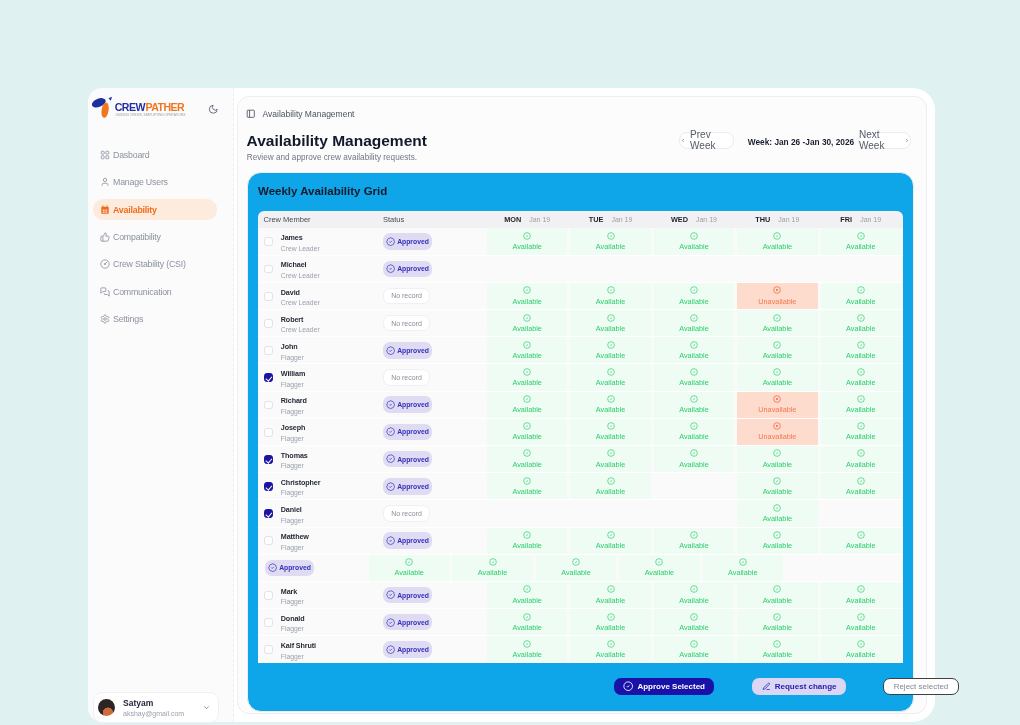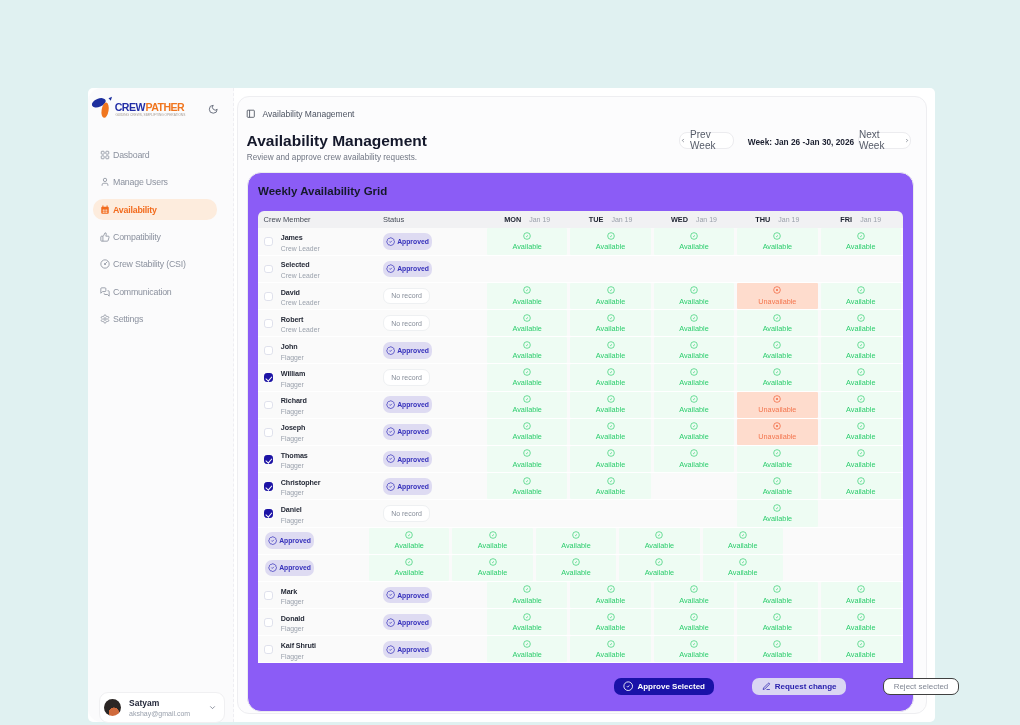--- a/index.html
+++ b/index.html
@@ -1,47 +1,47 @@
 <!DOCTYPE html>
 <html><head>
 <meta charset="utf-8">
 <style>
   * { margin:0; padding:0; box-sizing:border-box; }
   html,body { width:1020px; height:725px; font-family:"Liberation Sans", sans-serif; }
   body { background:#e0f1f1; position:relative; overflow:hidden; }
-  .app { position:absolute; left:88px; top:88px; width:847px; height:634px; background:#ffffff; border-radius:5px; }
+  .app { position:absolute; left:88px; top:88px; width:847px; height:634px; background:#ffffff; border-radius:22px; }
   
   .sidebar { position:absolute; left:0; top:0; width:146px; height:634px; background:#fbfbfc; border-right:1px dashed #eeeef2; border-radius:14px 0 0 14px; }
   .logo { position:absolute; left:0px; top:0px; }
   .logo svg { display:block; }
   .moon { position:absolute; left:120px; top:16px; width:10.5px; height:10.5px; color:#596070; }
   .menu { position:absolute; left:5px; top:56.7px; width:124px; }
   .mitem { height:21px; margin-bottom:6.3px; display:flex; align-items:center; padding-left:6.5px; color:#8b919e; font-size:8.8px; letter-spacing:-0.2px; border-radius:10px; }
   .mitem svg { width:10px; height:10px; margin-right:3.5px; flex:0 0 auto; }
   .mitem.active { background:#fdecdd; color:#f26b1d; font-weight:bold; }
-  .usercard { position:absolute; left:11px; top:603.5px; width:126px; height:31px; background:#fff; border:1px solid #f0f0f2; border-radius:9px; display:flex; align-items:center; padding:0 7px 0 4px; }
+  .usercard { position:absolute; left:5px; top:603.5px; width:126px; height:31px; background:#fff; border:1px solid #f0f0f2; border-radius:9px; display:flex; align-items:center; padding:0 7px 0 4px; }
   .avatar { width:17px; height:17px; border-radius:50%; background:radial-gradient(circle at 58% 80%, #cf6a3c 0 30%, #2b2624 31%); flex:0 0 auto; }
   .uinfo { margin-left:8px; flex:1; }
   .uname { font-size:8.5px; font-weight:bold; color:#23283a; }
   .umail { font-size:7px; color:#9aa1ad; margin-top:2px; }
   .uchev { width:9px; height:9px; color:#6a7080; }
   
   .main { position:absolute; left:149px; top:8px; width:690px; height:618px; background:#fcfcfd; border:1px solid #eeeef1; border-radius:12px; }
   .crumb { position:absolute; left:8px; top:11.5px; display:flex; align-items:center; color:#4b5260; font-size:8.5px; }
   .crumb svg { width:9.5px; height:9.5px; margin-right:7px; color:#3f4654; }
   .h1 { position:absolute; left:8.6px; top:34.6px; font-size:15.5px; font-weight:bold; color:#14182b; letter-spacing:0px; }
   .sub { position:absolute; left:8.8px; top:55.5px; font-size:8.2px; color:#707683; }
   .weeknav { position:absolute; left:0; right:0; top:34.5px; height:18px; }
   .wbtn { position:absolute; height:17.9px; background:#fff; border:1px solid #ececef; border-radius:8px; display:flex; align-items:center; justify-content:center; font-size:10px; color:#555b68; }
   .wbtn svg { width:7px; height:7px; color:#555b68; }
   .wbtn.prev { left:441px; width:54.6px; }
   .wbtn.next { left:620px; width:53px; }
   .wlabel { position:absolute; left:492px; width:142px; text-align:center; top:5px; font-size:8.3px; font-weight:bold; color:#1c2030; }
   
-  .card { position:absolute; left:9px; top:75px; width:667px; height:540px; background:#8b5cf6; border:1px solid #ececef; border-radius:14px; }
+  .card { position:absolute; left:9px; top:75px; width:667px; height:540px; background:#0ea5e9; border:1px solid #ececef; border-radius:14px; }
   .cardtitle { position:absolute; left:10px; top:12px; font-size:11.5px; font-weight:bold; color:#15192a; }
   .tbl { position:absolute; left:10px; top:38.4px; width:645px; }
   .thead { display:flex; height:17.1px; background:#f1f1f3; border-radius:6px 6px 0 0; align-items:center; font-size:7.5px; color:#454b58; }
   .c-name { width:118px; display:flex; align-items:center; }
   .thead .c-name { display:block; padding-left:5.5px; }
   .c-status { width:109.5px; }
   .c-day { width:83.4px; text-align:center; }
   .dayname { font-weight:bold; color:#1b202e; font-size:7.3px; }
   .daydate { color:#9aa0ab; margin-left:8px; font-size:7px; }
   .trow { display:flex; height:27.2px; background:#fafafa; border-bottom:1.5px solid #fff; }
@@ -238,21 +238,21 @@
                     <path d="m9 12 2 2 4-4"></path>
                   </svg>
                   <span class="dtxt">Available</span>
                 </div>
               </div>
             </div>
         <div class="trow">
               <div class="c-name">
                 <div class="cb"></div>
                 <div class="nm">
-                  <div class="n1">Selected</div>
+                  <div class="n1">Michael</div>
                   <div class="n2">Crew Leader</div>
                 </div>
               </div>
               <div class="c-status">
                 <span class="badge bok"><svg viewBox="0 0 24 24" fill="none" stroke="currentColor" stroke-width="2">
                     <path d="M3.85 8.62a4 4 0 0 1 4.78-4.77 4 4 0 0 1 6.74 0 4 4 0 0 1 4.78 4.78 4 4 0 0 1 0 6.74 4 4 0 0 1-4.77 4.78 4 4 0 0 1-6.75 0 4 4 0 0 1-4.78-4.77 4 4 0 0 1 0-6.76Z"></path>
                     <path d="m9 12 2 2 4-4"></path>
                   </svg>Approved</span>
               </div>
               <div class="c-day">
@@ -766,20 +766,27 @@
                     <path d="m9 12 2 2 4-4"></path>
                   </svg>
                   <span class="dtxt">Available</span>
                 </div>
               </div>
               <div class="c-day">
                 <div class="dcell emp"></div>
               </div>
             </div>
         <div class="trow">
+              <div class="c-name">
+                <div class="cb"></div>
+                <div class="nm">
+                  <div class="n1">Matthew</div>
+                  <div class="n2">Flagger</div>
+                </div>
+              </div>
               <div class="c-status">
                 <span class="badge bok"><svg viewBox="0 0 24 24" fill="none" stroke="currentColor" stroke-width="2">
                     <path d="M3.85 8.62a4 4 0 0 1 4.78-4.77 4 4 0 0 1 6.74 0 4 4 0 0 1 4.78 4.78 4 4 0 0 1 0 6.74 4 4 0 0 1-4.77 4.78 4 4 0 0 1-6.75 0 4 4 0 0 1-4.78-4.77 4 4 0 0 1 0-6.76Z"></path>
                     <path d="m9 12 2 2 4-4"></path>
                   </svg>Approved</span>
               </div>
               <div class="c-day">
                 <div class="dcell av">
                   <svg viewBox="0 0 24 24" fill="none" stroke="currentColor" stroke-width="2">
                     <circle cx="12" cy="12" r="10"></circle>

